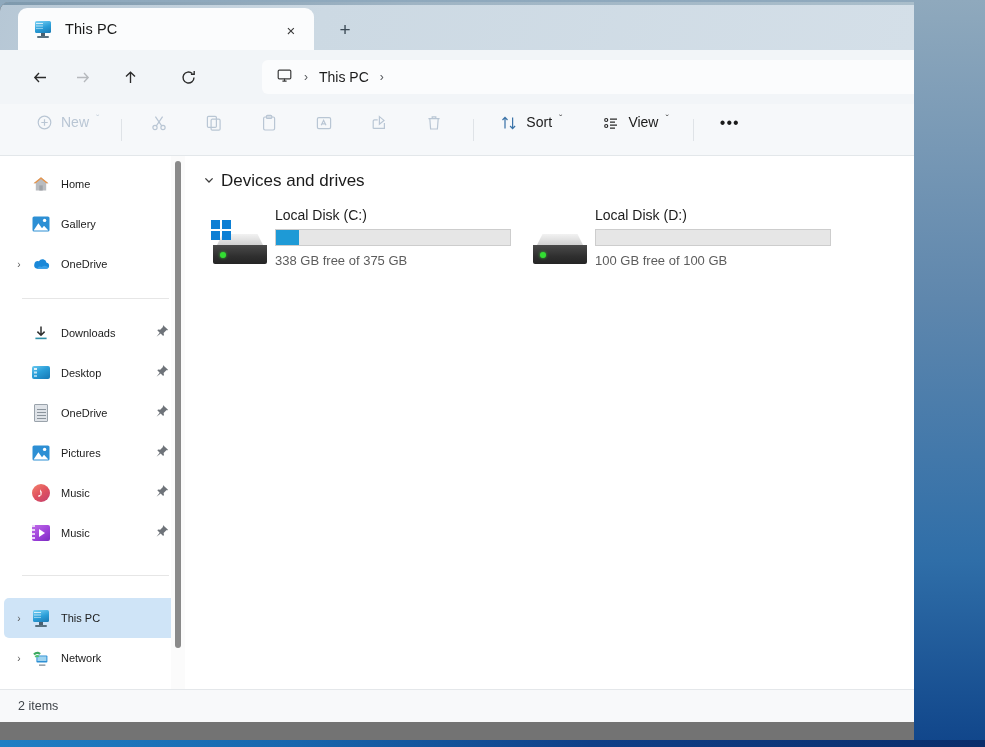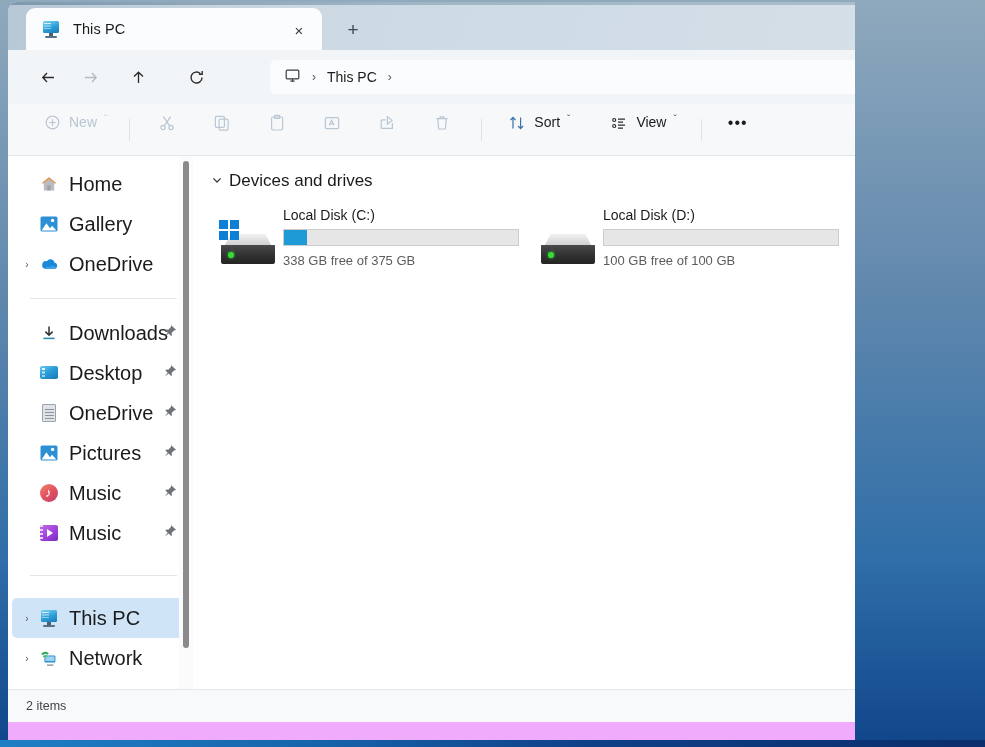--- a/index.html
+++ b/index.html
@@ -12,23 +12,23 @@
   #root { position: relative; width: 985px; height: 747px; }
 
   
   .desktop-bg {
     position: absolute; inset: 0;
     background: linear-gradient(180deg, #8fa9bd 0%, #5f87ad 40%, #2f6ea8 75%, #10458a 100%);
   }
 
   
   .window {
-    position: absolute; left: 8px; top: 2px;
-    width: 847px; height: 740px;
-    background: #f0abfc;
+    position: absolute; left: 0; top: 2px;
+    width: 914px; height: 740px;
+    background: #737373;
     border-top-left-radius: 9px;
     overflow: hidden;
   }
 
   
   .titlebar {
     position: relative; height: 48px;
     background: linear-gradient(110deg, #b6c7d5 0%, #ccd9e3 35%, #d4dfe8 100%);
     border-top-left-radius: 9px;
   }
@@ -115,21 +115,21 @@
     height: 40px; display: flex; align-items: center;
     margin: 0 4px; border-radius: 5px; position: relative;
   }
   .nav-item.selected { background: #cfe4f7; }
   .nav-chevron {
     width: 22px; flex: 0 0 22px; text-align: center;
     color: #5a5a5a; font-size: 10px; margin-left: 4px;
   }
   .nav-chevron.empty { color: transparent; }
   .nav-icon { width: 18px; height: 18px; flex: 0 0 18px; position: relative; margin-left: 2px; }
-  .nav-label { margin-left: 11px; font-size: 20px; color: #1b1b1b; white-space: nowrap; }
+  .nav-label { margin-left: 11px; font-size: 11px; color: #1b1b1b; white-space: nowrap; }
   .pin { position: absolute; right: 12px; top: 11px; width: 15px; height: 15px; }
   .nav-sep { height: 1px; background: #e6e6e6; margin: 8px 16px 8px 22px; }
 
   .sb-track {
     position: absolute; right: 0; top: 0; width: 14px; height: 100%;
     background: #fbfbfb;
   }
   .sb-thumb {
     position: absolute; right: 4px; top: 5px; width: 6px; height: 487px;
     background: #8a8a8a; border-radius: 3px;

